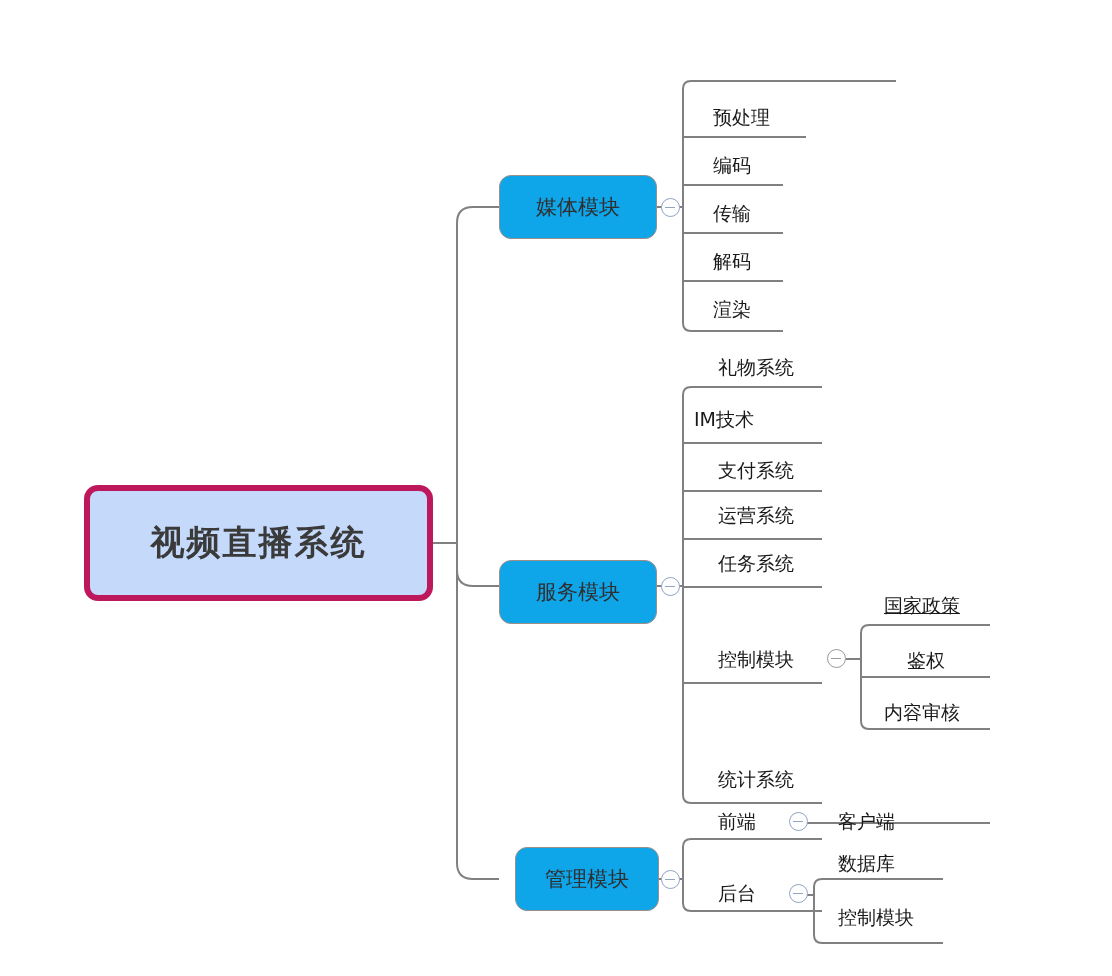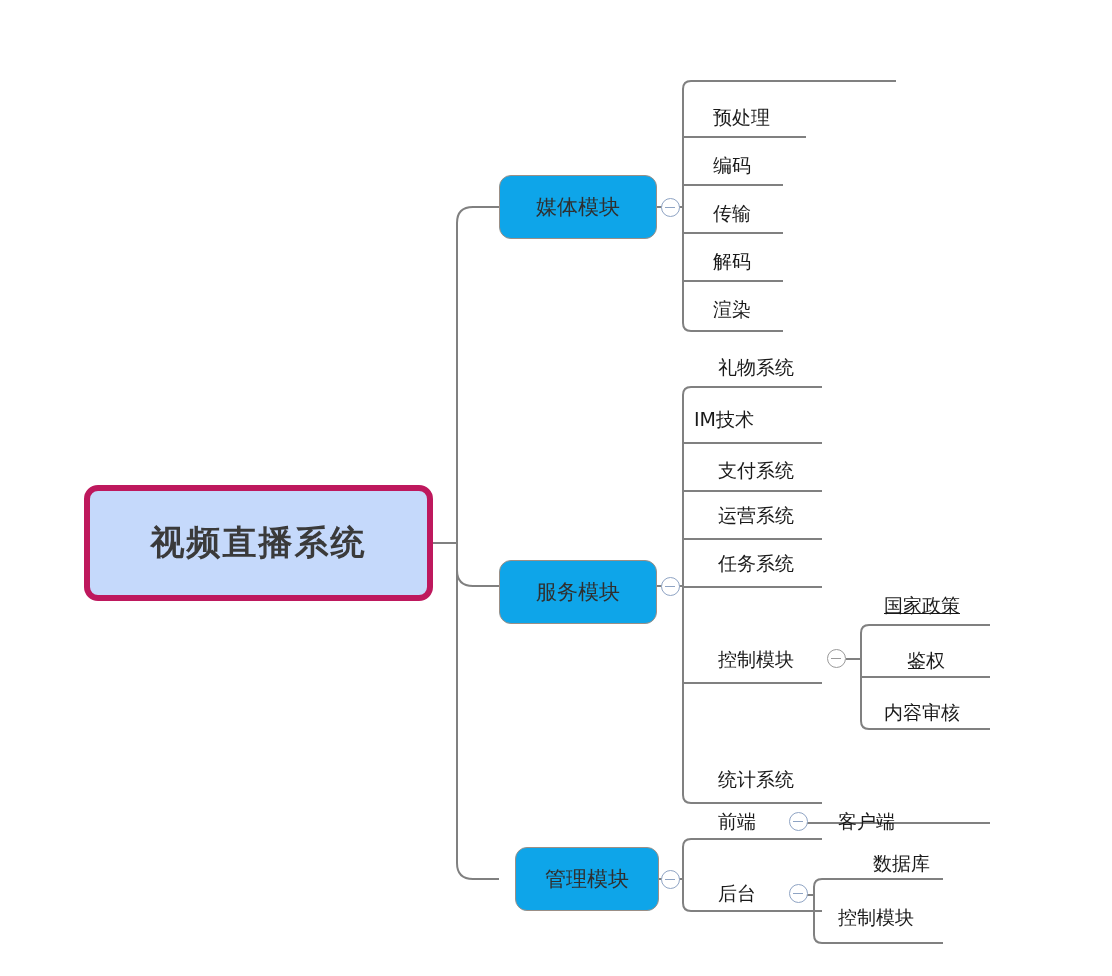--- a/index.html
+++ b/index.html
@@ -230,20 +230,20 @@
   </div>
   <div class="toggle" style="left:789px; top:812px;"></div>
   <div class="leaf-node" style="left:838px; top:806px; height:32px;">
     <span>客户端</span>
   </div>
 
   <div class="leaf-node" style="left:718px; top:878px; height:32px;">
     <span>后台</span>
   </div>
   <div class="toggle" style="left:789px; top:884px;"></div>
-  <div class="leaf-node" style="left:838px; top:848px; height:32px;margin-left:35px;">
+  <div class="leaf-node" style="left:838px; top:848px; height:32px;">
     <span>数据库</span>
   </div>
   <div class="leaf-node" style="left:838px; top:902px; height:32px;">
     <span>控制模块</span>
   </div>
 
 </div>
 
 </body></html>

